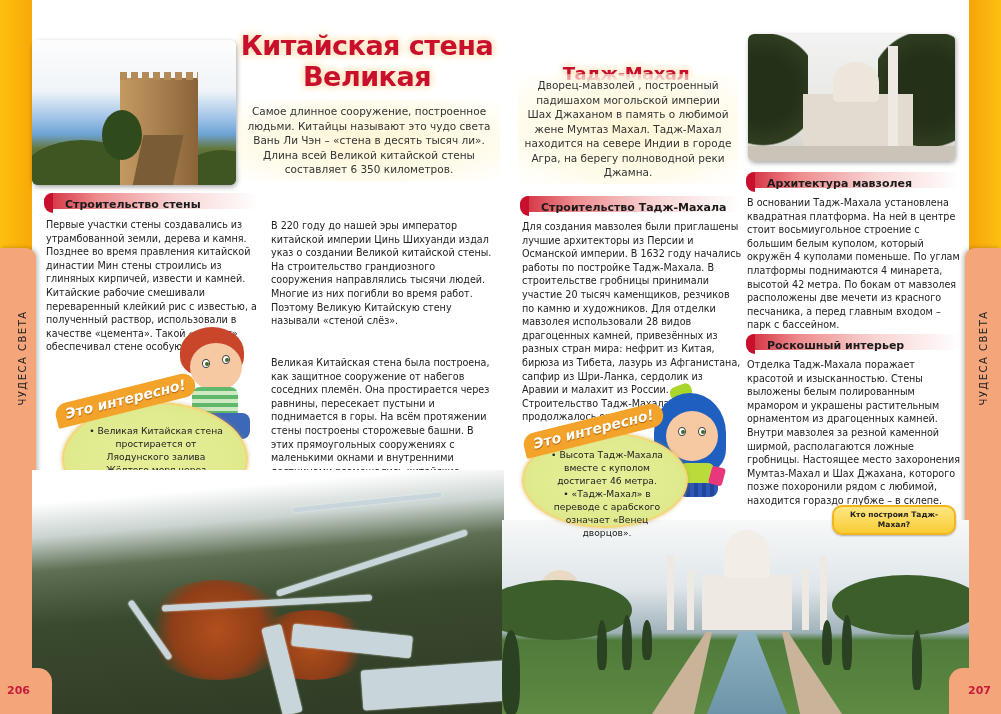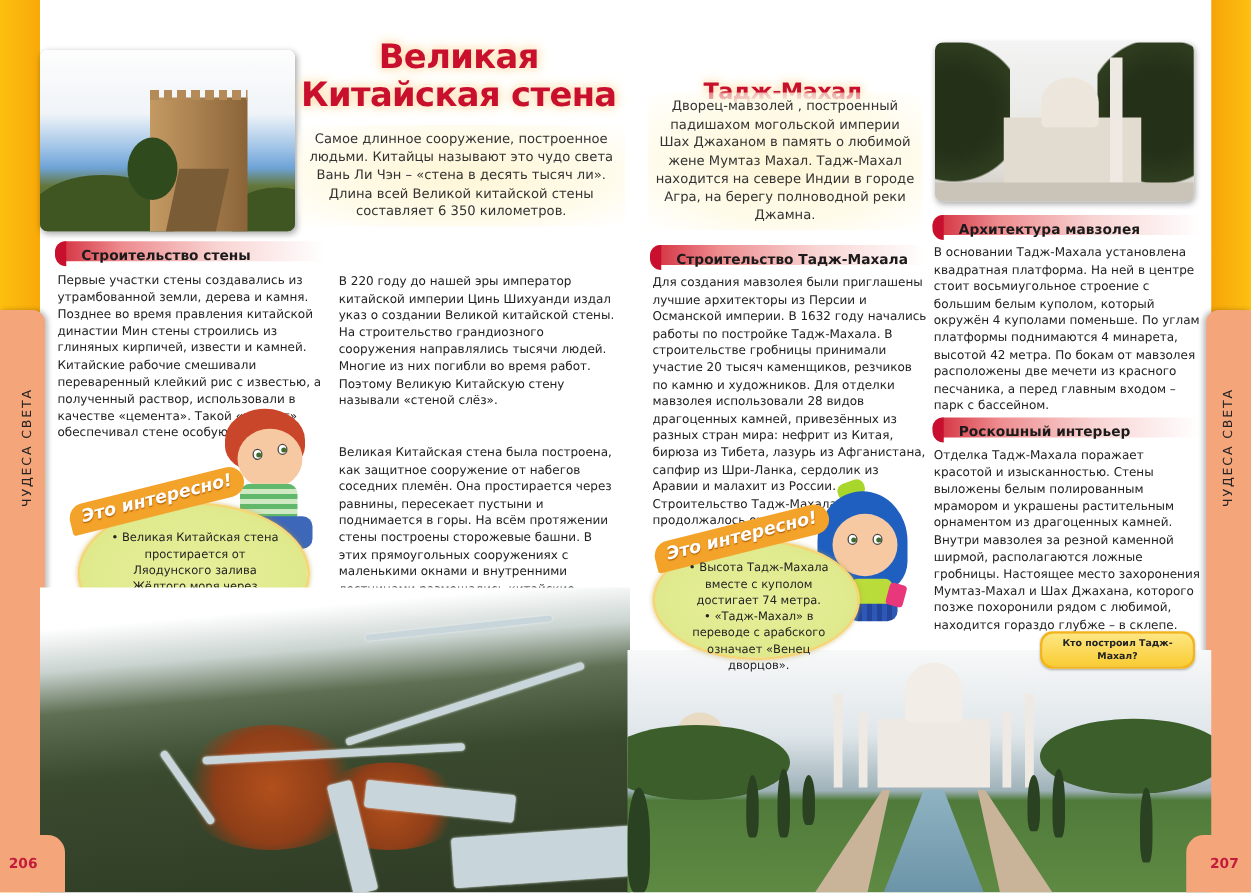--- a/index.html
+++ b/index.html
@@ -97,22 +97,22 @@
 
   <div class="photo photo-wall-tower">
     <div class="bush" style="left:-10px;top:100px;width:120px;height:70px;"></div>
     <div class="bush" style="left:150px;top:110px;width:80px;height:50px;"></div>
     <div class="tower"></div>
     <div class="ramp"></div>
     <div class="bush" style="left:70px;top:70px;width:40px;height:50px;background:#2f4a1c;"></div>
   </div>
 
   <div class="title china">
+    <div>Китайская стена</div>
     <div>Великая</div>
-    <div>Китайская стена</div>
   </div>
   <div class="intro china">Самое длинное сооружение, построенное людьми. Китайцы называют это чудо света Вань Ли Чэн – «стена в десять тысяч ли». Длина всей Великой китайской стены составляет 6 350 километров.</div>
 
   <div class="sec-header" style="left:44px;top:193px;width:215px;">
     <span>Строительство стены</span>
   </div>
   <div class="body-text" style="left:46px;top:218px;width:212px;">Первые участки стены создавались из утрамбованной земли, дерева и камня. Позднее во время правления китайской династии Мин стены строились из глиняных кирпичей, извести и камней. Китайские рабочие смешивали переваренный клейкий рис с известью, а полученный раствор, использовали в качестве «цемента». Такой «цемент» обеспечивал стене особую прочность.</div>
 
   <div class="body-text" style="left:271px;top:219px;width:226px;">В 220 году до нашей эры император китайской империи Цинь Шихуанди издал указ о создании Великой китайской стены. На строительство грандиозного сооружения направлялись тысячи людей. Многие из них погибли во время работ. Поэтому Великую Китайскую стену называли «стеной слёз».</div>
 
@@ -208,21 +208,21 @@
     <div class="eye" style="left:28px;top:42px;"></div>
     <div class="eye" style="left:48px;top:42px;"></div>
     <div class="top-green" style="left:30px;top:78px;width:34px;height:22px;"></div>
     <div class="skirt" style="left:28px;top:98px;width:40px;height:14px;border-radius:0 0 8px 8px;"></div>
     <div style="position:absolute;left:60px;top:82px;width:14px;height:18px;background:#e8377a;border-radius:3px;transform:rotate(15deg);"></div>
   </div>
 
   <div class="interesting" style="left:516px;top:410px;width:170px;height:115px;">
     <div class="bubble" style="left:6px;top:22px;width:166px;height:96px;"></div>
     <div class="bubble-label" style="left:6px;top:8px;">Это интересно!</div>
-    <div class="bubble-text" style="left:28px;top:38px;width:126px;">• Высота Тадж-Махала вместе с куполом достигает 74 метра.</div>
+    <div class="bubble-text" style="left:28px;top:38px;width:126px;">• Высота Тадж-Махала вместе с куполом достигает 46 метра.</div>
     <div class="bubble-text" style="left:24px;top:77px;width:134px;">• «Тадж-Махал» в переводе с арабского означает «Венец дворцов».</div>
   </div>
 
   <div class="question" style="left:832px;top:505px;width:124px;">Кто построил Тадж-Махал?</div>
 
   <div class="pagenum-box right">
     <span class="pagenum">207</span>
   </div>
 </div>
 

